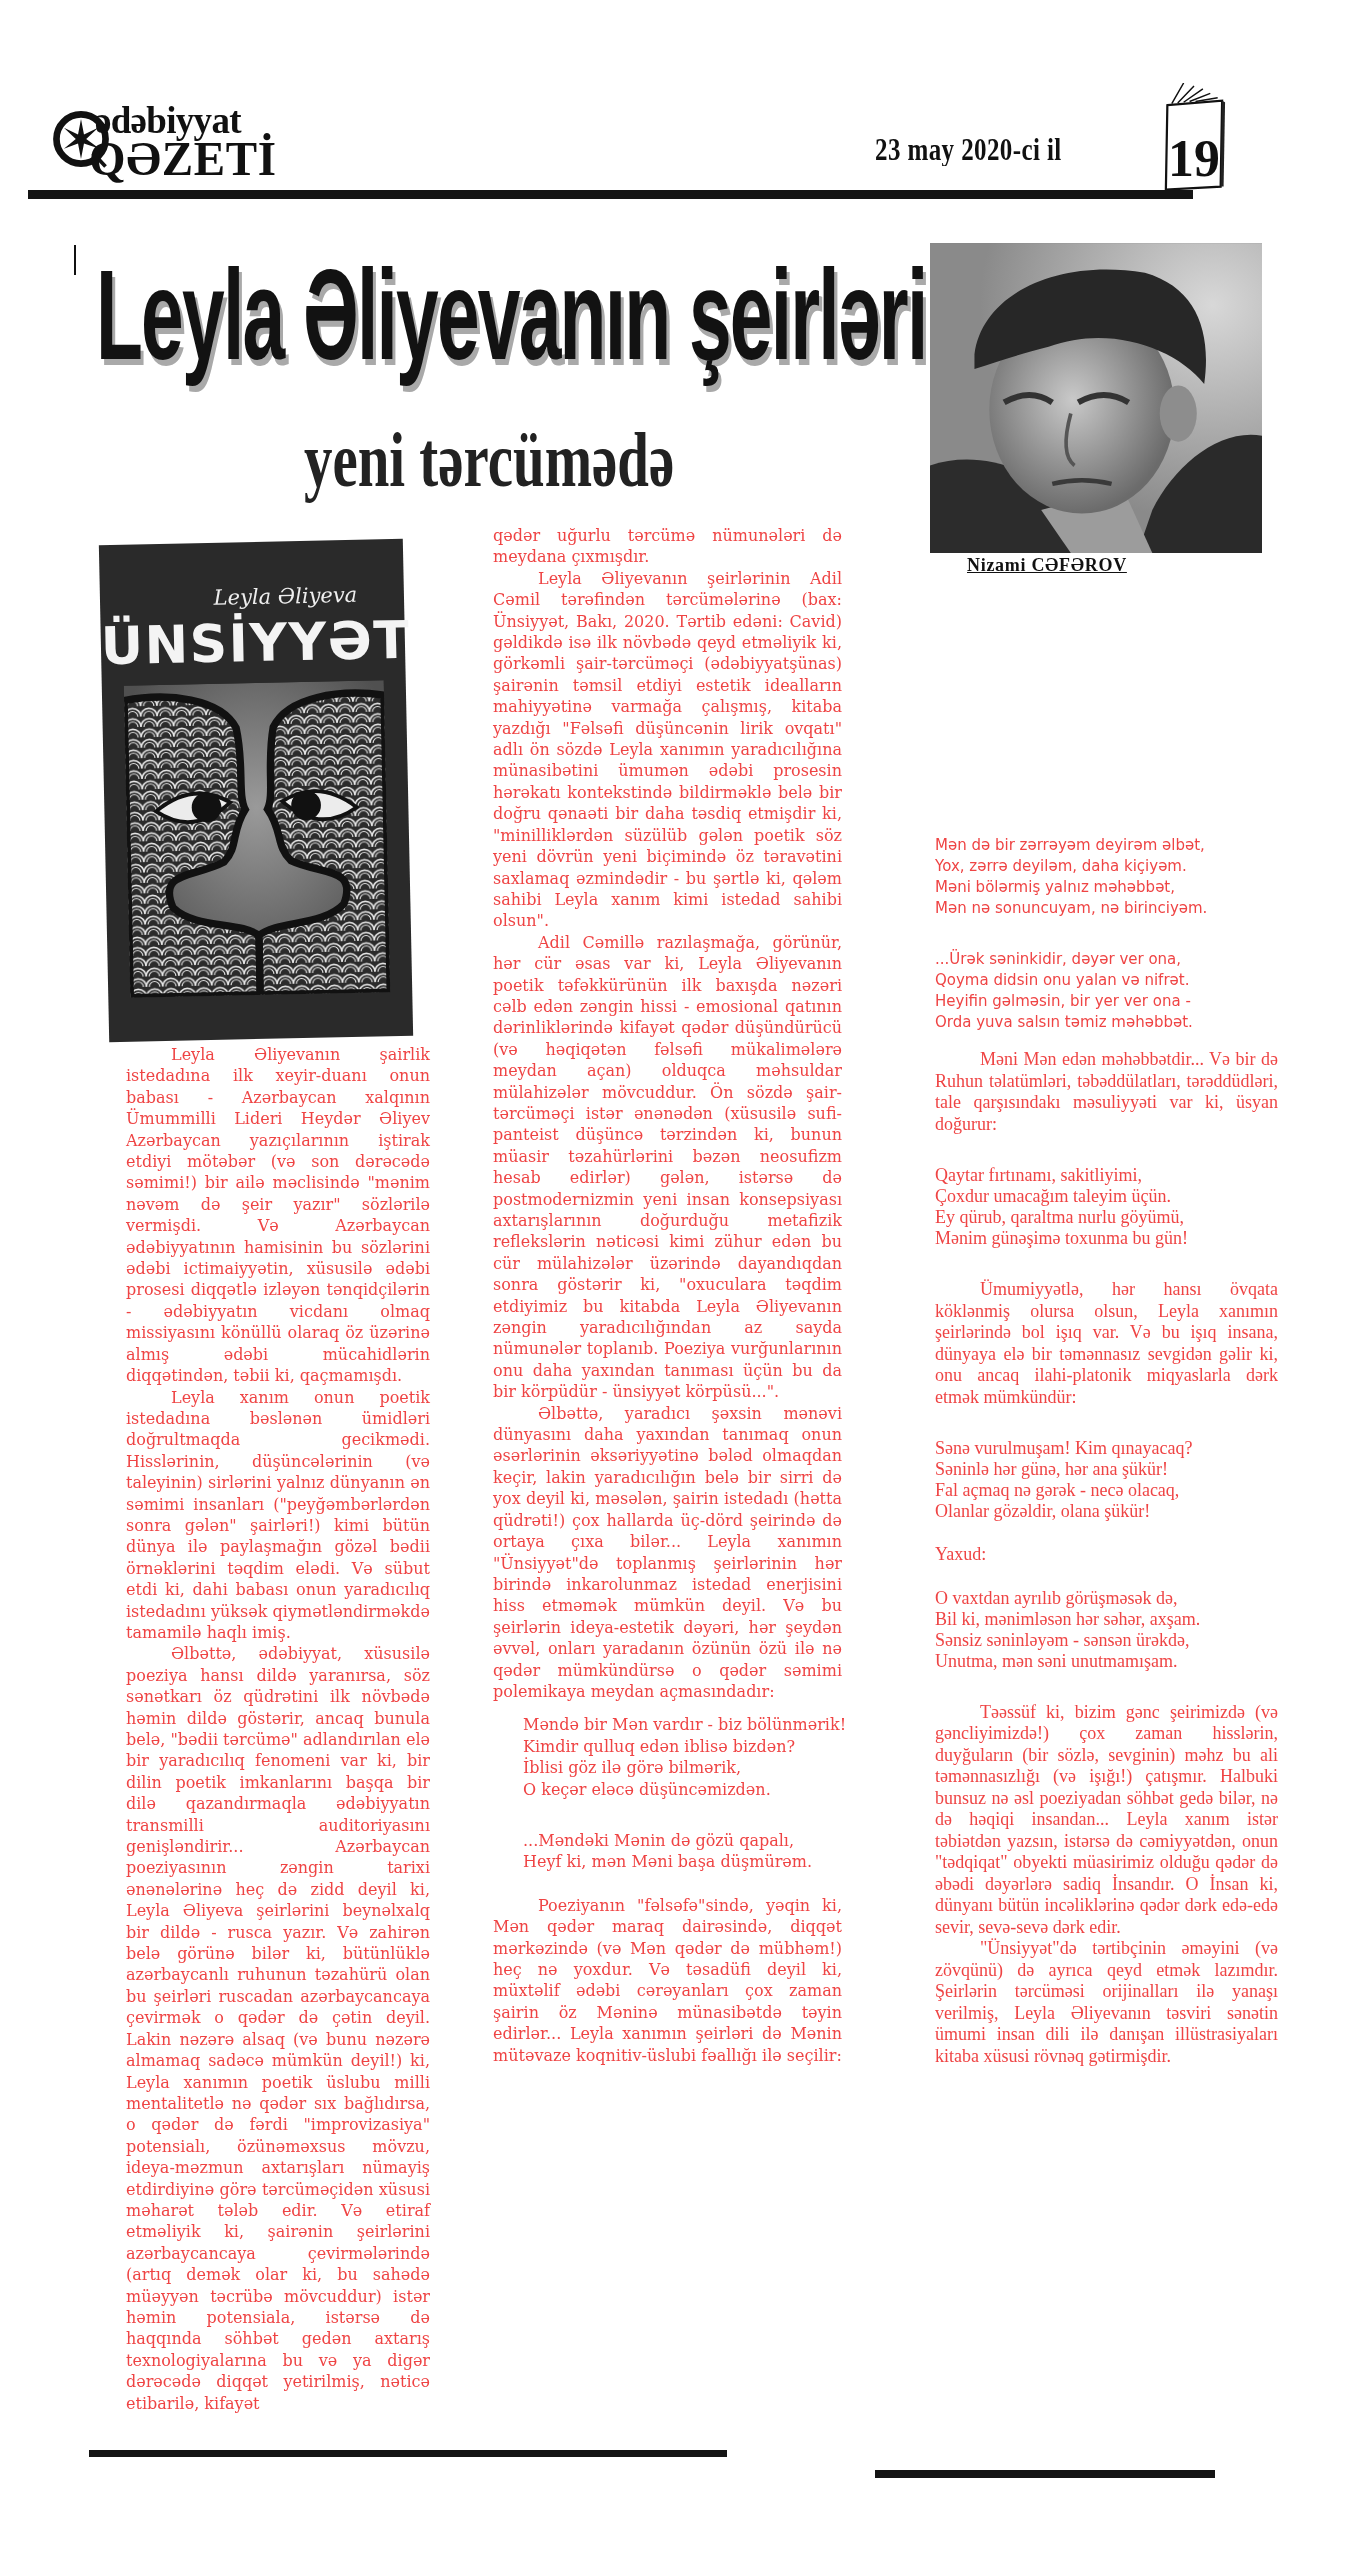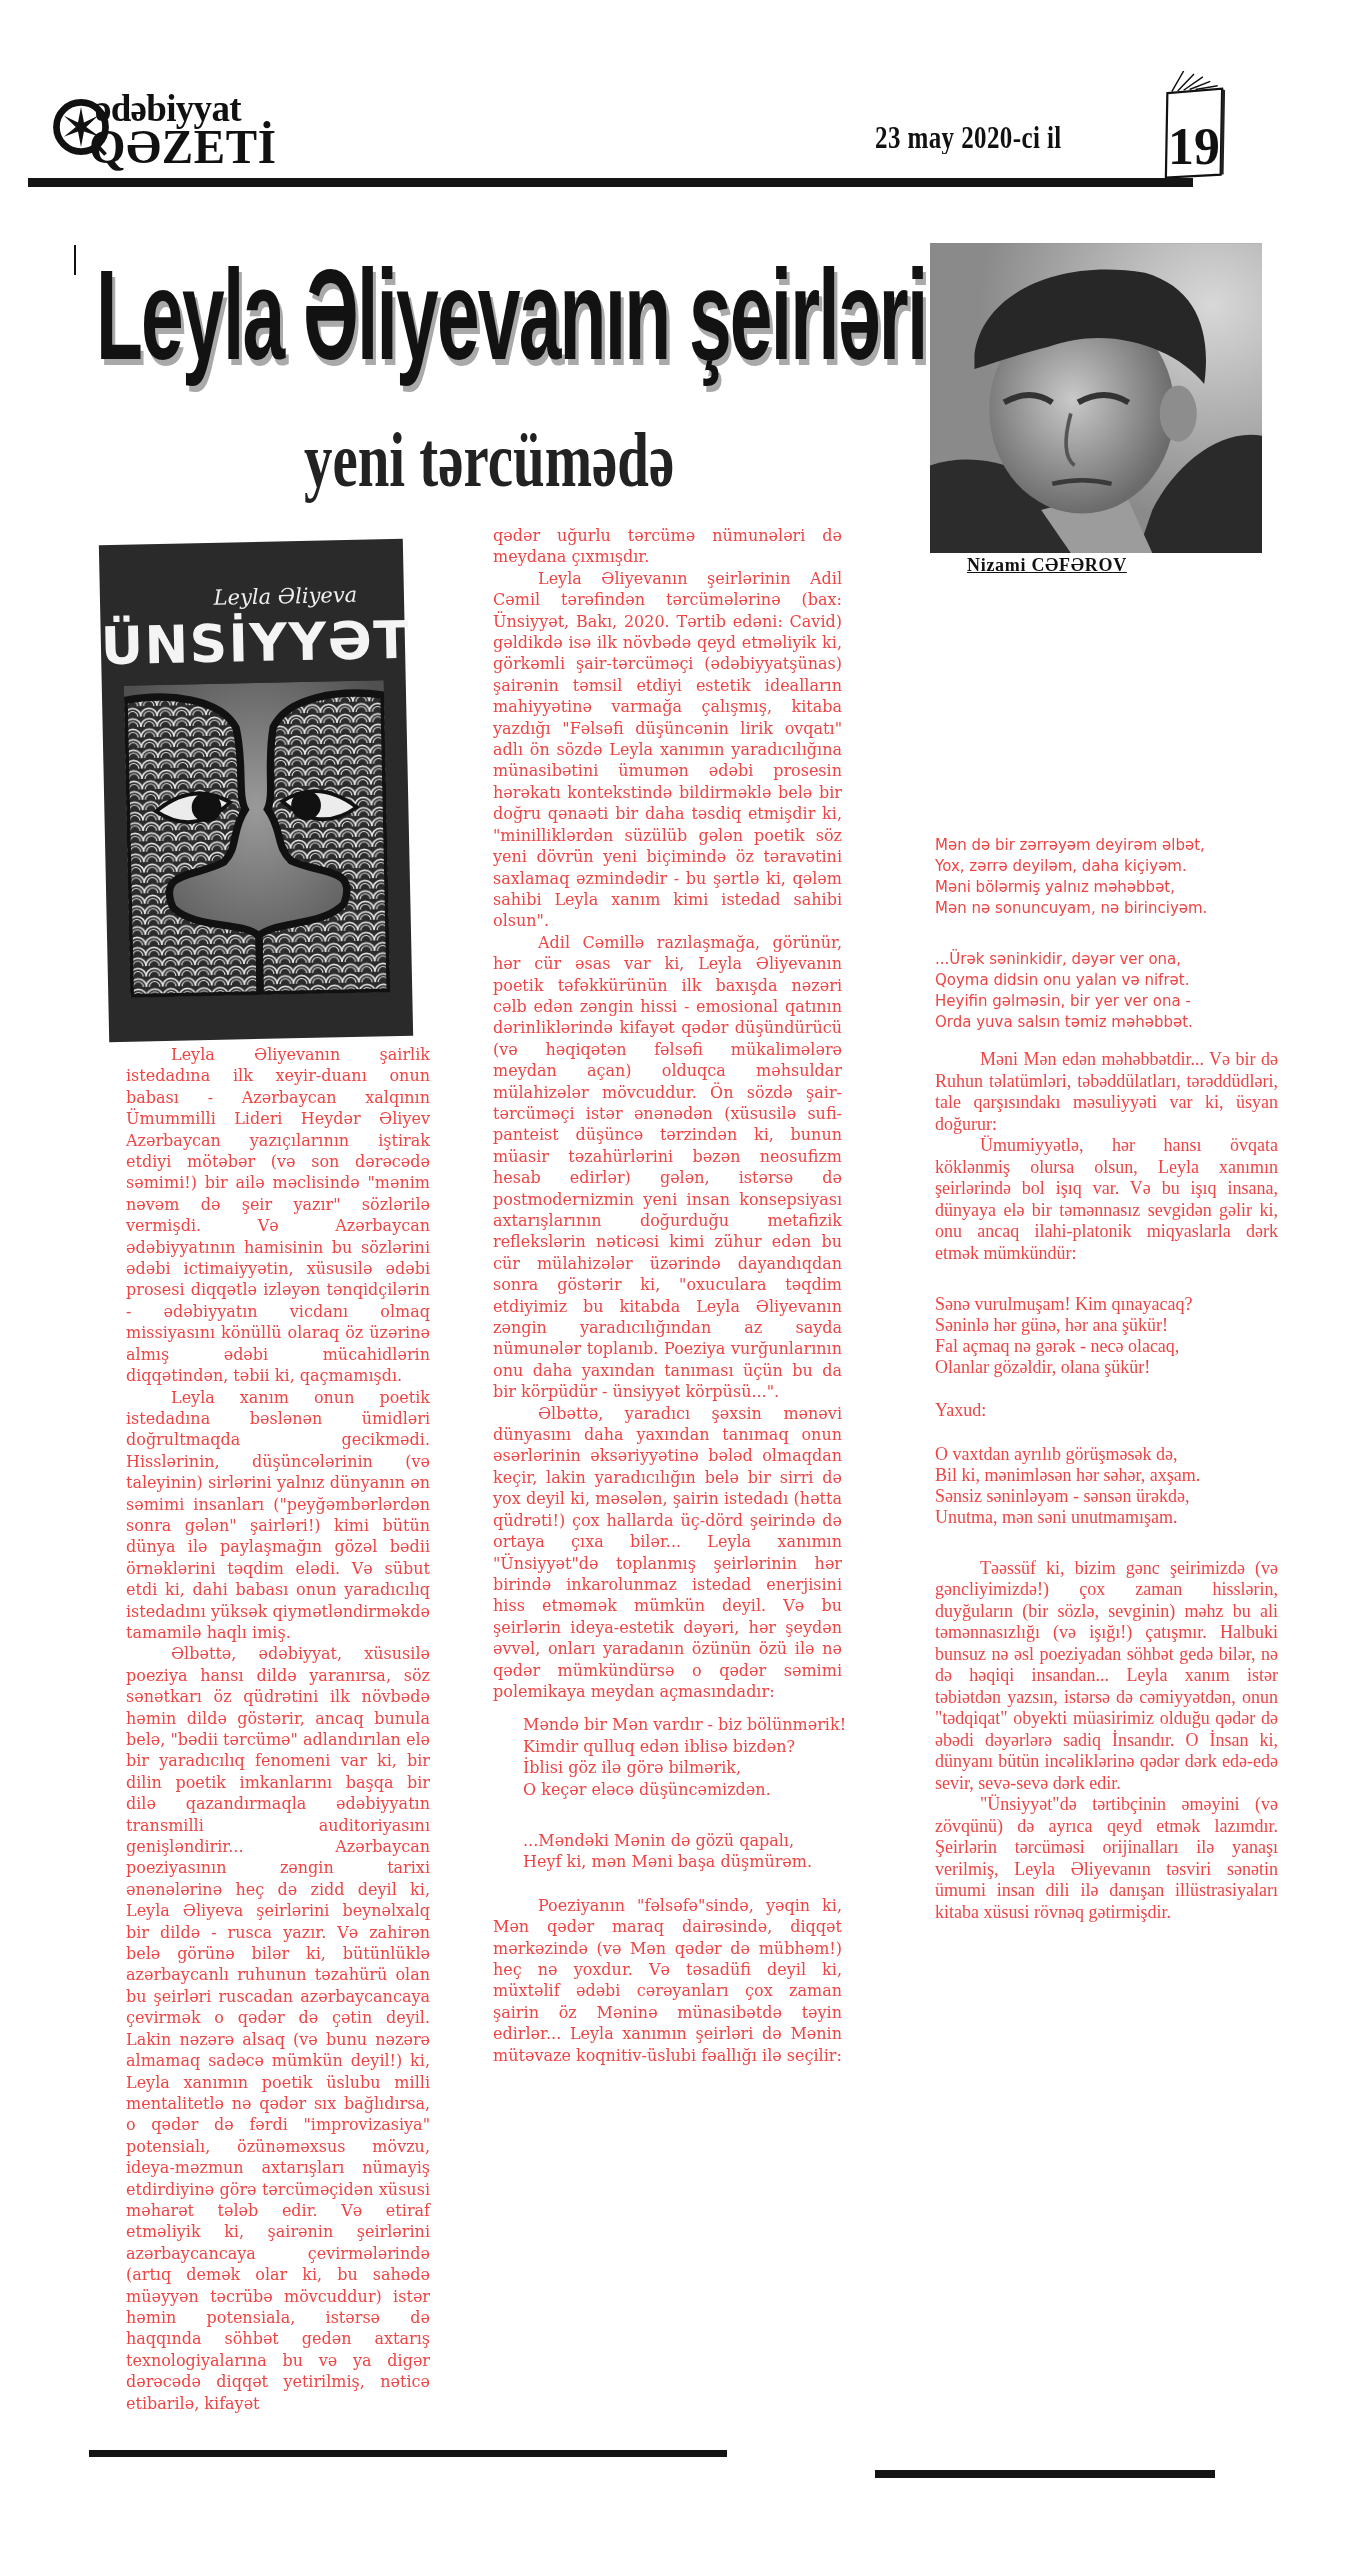--- a/index.html
+++ b/index.html
@@ -1,21 +1,21 @@
 <!DOCTYPE html>
 <html style="font-size:12px"><head>
 <meta charset="utf-8">
 <style>
   html, body { margin: 0; padding: 0; background: #ffffff; }
   body {
     width: 1358px; height: 2576px; position: relative; overflow: hidden;
     font-family: "Liberation Serif", "DejaVu Serif", serif; color: #1a1a1a;
   }
   
-  .masthead { position: absolute; left: 0; top: 0; width: 1358px; height: 193px; text-align: center; }
+  .masthead { position: absolute; left: 0; top: 12px; width: 1358px; height: 193px; text-align: center; }
   .logo { position: absolute; left: 52px; top: 88px; width: 171px; height: 82px; }
   .logo-emblem { position: absolute; left: 0; top: 10.4px; width: 58px; height: 58px; }
   .logo-top { position: absolute; left: 43px; top: 0; font-family: "Liberation Serif", serif; font-weight: bold; font-size: 37px; letter-spacing: -0.7px; line-height: 42px; color: #111; }
   .logo-bottom { position: absolute; left: 37px; top: 34px; font-family: "Liberation Serif", serif; font-weight: bold; font-size: 47px; letter-spacing: 0.7px; line-height: 49px; color: #111; transform: scaleY(1.05); }
   .date { position: absolute; left: 875px; top: 120px; font-family: "Liberation Serif", serif; font-weight: bold; font-size: 25px; letter-spacing: 0.4px; color: #111; transform: scaleY(1.25); transform-origin: left top; }
   .page-num { position: absolute; left: 1157px; top: 71px; width: 74px; height: 111px; }
   .rule-top { position: absolute; left: 28px; top: 178px; width: 1165px; height: 9px; background: #151515; }
   
   .left-marker { position: absolute; left: 74px; top: 245px; width: 2.2px; height: 30px; background: #111; }
   .headline {
@@ -163,20 +163,26 @@
     <span class="line">Yox, zərrə deyiləm, daha kiçiyəm.</span>
     <span class="line">Məni bölərmiş yalnız məhəbbət,</span>
     <span class="line">Mən nə sonuncuyam, nə birinciyəm.</span>
     <span class="gap"></span>
     <span class="line">...Ürək səninkidir, dəyər ver ona,</span>
     <span class="line">Qoyma didsin onu yalan və nifrət.</span>
     <span class="line">Heyifin gəlməsin, bir yer ver ona -</span>
     <span class="line">Orda yuva salsın təmiz məhəbbət.</span>
   </div>
   <p style="margin-top:16px">Məni Mən edən məhəbbətdir... Və bir də Ruhun təlatümləri, təbəddülatları, tərəddüdləri, tale qarşısındakı məsuliyyəti var ki, üsyan doğurur:</p>
+  <div class="poem serif" style="margin-top:30px;margin-bottom:30px">
+    <span class="line">Qaytar fırtınamı, sakitliyimi,</span>
+    <span class="line">Çoxdur umacağım taleyim üçün.</span>
+    <span class="line">Ey qürub, qaraltma nurlu göyümü,</span>
+    <span class="line">Mənim günəşimə toxunma bu gün!</span>
+  </div>
   <p>Ümumiyyətlə, hər hansı övqata köklənmiş olursa olsun, Leyla xanımın şeirlərində bol işıq var. Və bu işıq insana, dünyaya elə bir təmənnasız sevgidən gəlir ki, onu ancaq ilahi-platonik miqyaslarla dərk etmək mümkündür:</p>
   <div class="poem serif" style="margin-top:30px;margin-bottom:22px">
     <span class="line">Sənə vurulmuşam! Kim qınayacaq?</span>
     <span class="line">Səninlə hər günə, hər ana şükür!</span>
     <span class="line">Fal açmaq nə gərək - necə olacaq,</span>
     <span class="line">Olanlar gözəldir, olana şükür!</span>
   </div>
   <p class="plain">Yaxud:</p>
   <div class="poem serif" style="margin-top:22px;margin-bottom:30px">
     <span class="line">O vaxtdan ayrılıb görüşməsək də,</span>

